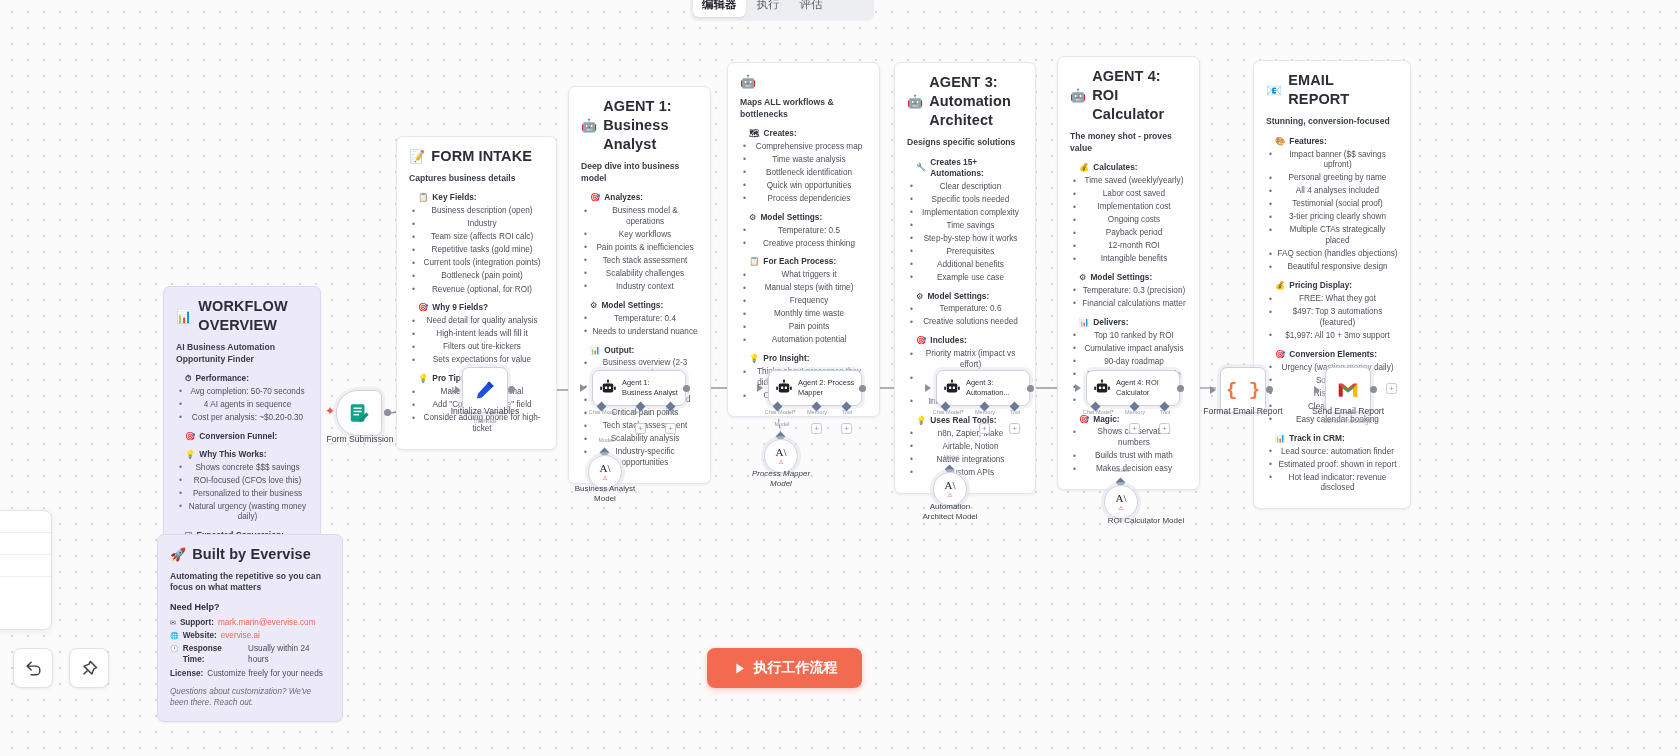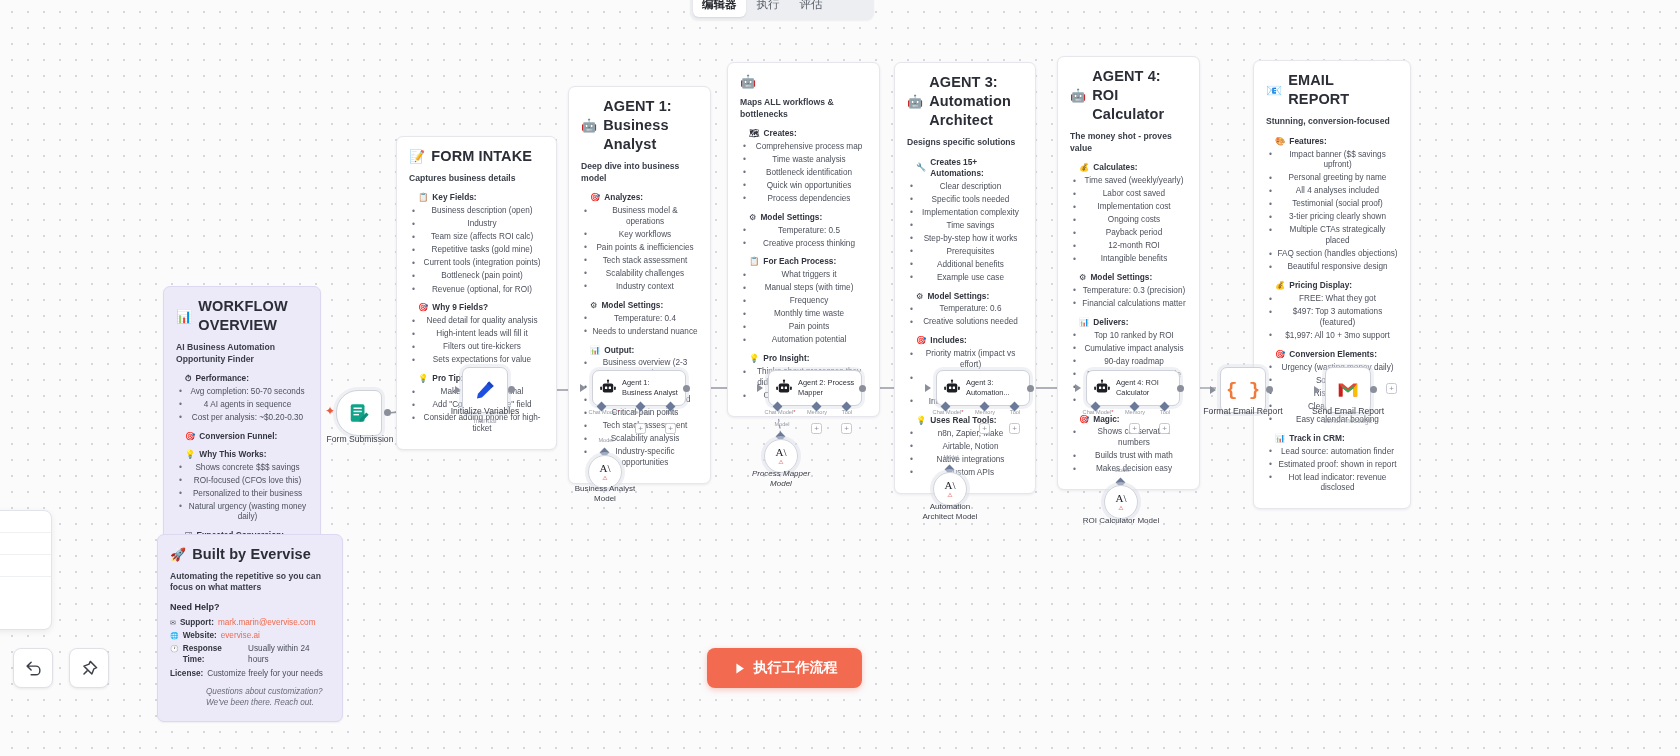--- a/index.html
+++ b/index.html
@@ -73,21 +73,21 @@
   .note li {
     font-size: 8.2px; color: #4d515c;
     padding-left: 11px; position: relative;
     margin-bottom: 2.2px;
   }
   .note li::before {
     content: "•"; position: absolute; left: 3px; top: -0.5px;
     color: #6e7280; font-size: 8.5px;
   }
   .note .q {
-    font-size: 8.2px; color: #6a6d79; font-style: italic; margin-top: 8px; margin-left: 36px;
+    font-size: 8.2px; color: #6a6d79; font-style: italic; margin-top: 8px;
   }
   .note .hl { color: #ef6a4c; }
   .note .need { font-size: 9px; font-weight: 700; color: #2b2e36; margin: 8px 0 4px; }
   .note .kv { font-size: 8.2px; color: #4a4e59; margin-bottom: 2.5px;
     display: flex; gap: 4px; align-items: baseline; }
   .note .kv b { font-weight: 700; color: #32353f; }
 
   
   #note-workflow { left: 163px; top: 286px; width: 158px; }
   #note-evervise { left: 157px; top: 534px; width: 186px; }
@@ -714,21 +714,21 @@
   <div class="plus-box" style="left:1129px; top:423px;">+</div>
   <div class="diamond" style="left:1161px; top:403px;"></div>
   <div class="sub-label" style="left:1165px; top:409px;">Tool</div>
   <div class="plus-box" style="left:1159px; top:423px;">+</div>
   <div class="model-edge-label" style="left:1122px; top:467px;">Model</div>
   <div class="diamond" style="left:1117px; top:479px;"></div>
   <div class="model-chip" style="left:1104px; top:485px;">
     <span class="glyph">A\</span>
     <span class="warn">⚠</span>
   </div>
-  <div class="model-name" style="left:1121px; top:516px;">ROI Calculator Model</div>
+  <div class="model-name" style="left:1146px; top:516px;">ROI Calculator Model</div>
 
   <div class="port-in" style="left:1210px; top:386px;"></div>
   <div class="node node-sq" style="left:1220px; top:367px;">
     <span style="font-size:19px; color:#f07a3a; font-family:'Liberation Mono', monospace; font-weight:700;">{ }</span>
   </div>
   <div class="node-label" style="left:1243px; top:406px;">Format Email Report</div>
   <div class="port" style="left:1266px; top:386px;"></div>
 
   <div class="port-in" style="left:1314px; top:386px;"></div>
   <div class="node node-sq" style="left:1325px; top:367px;">

